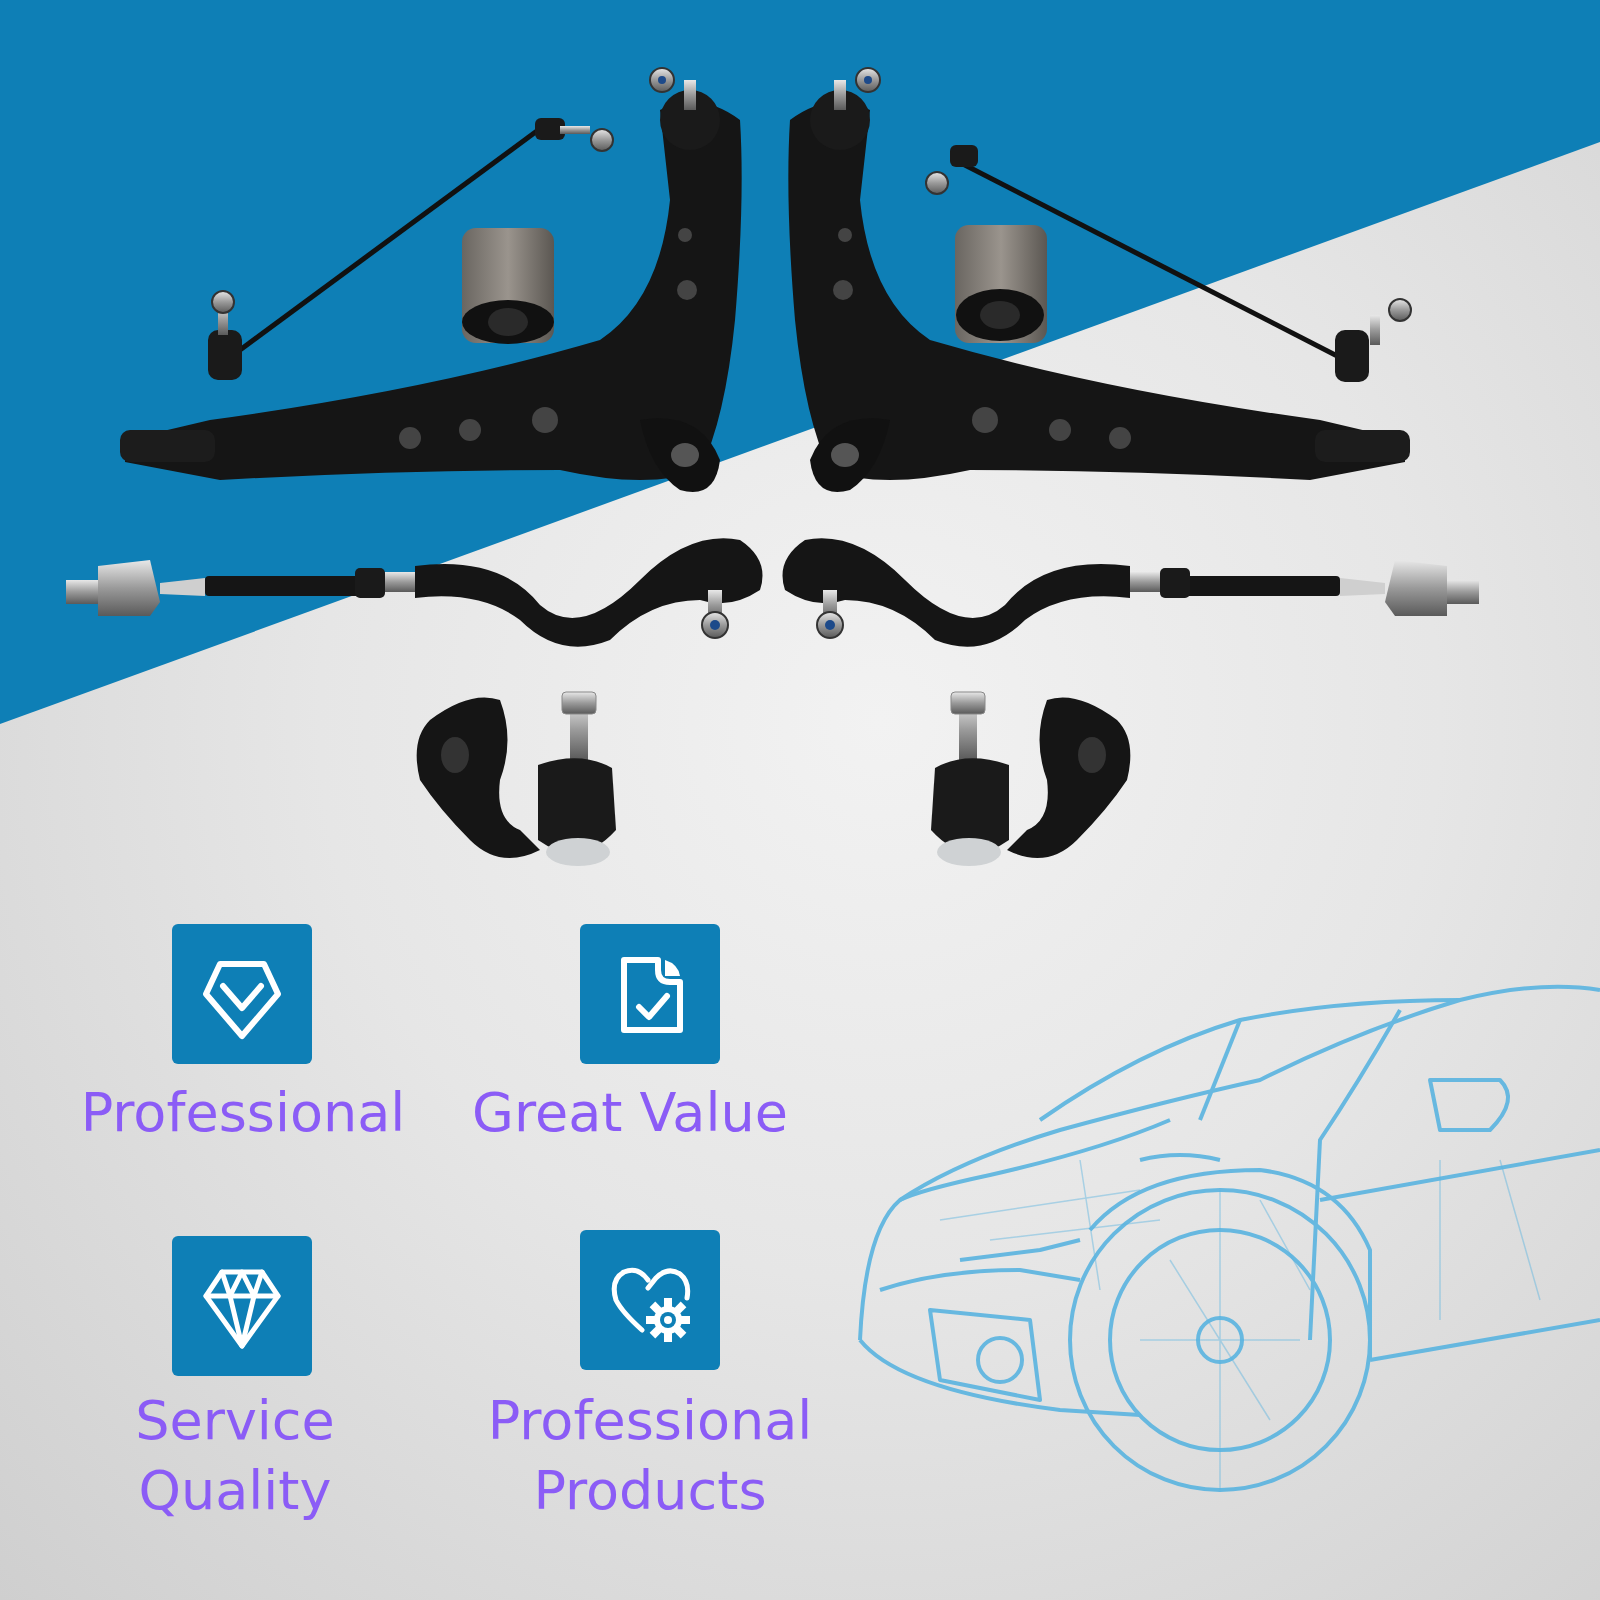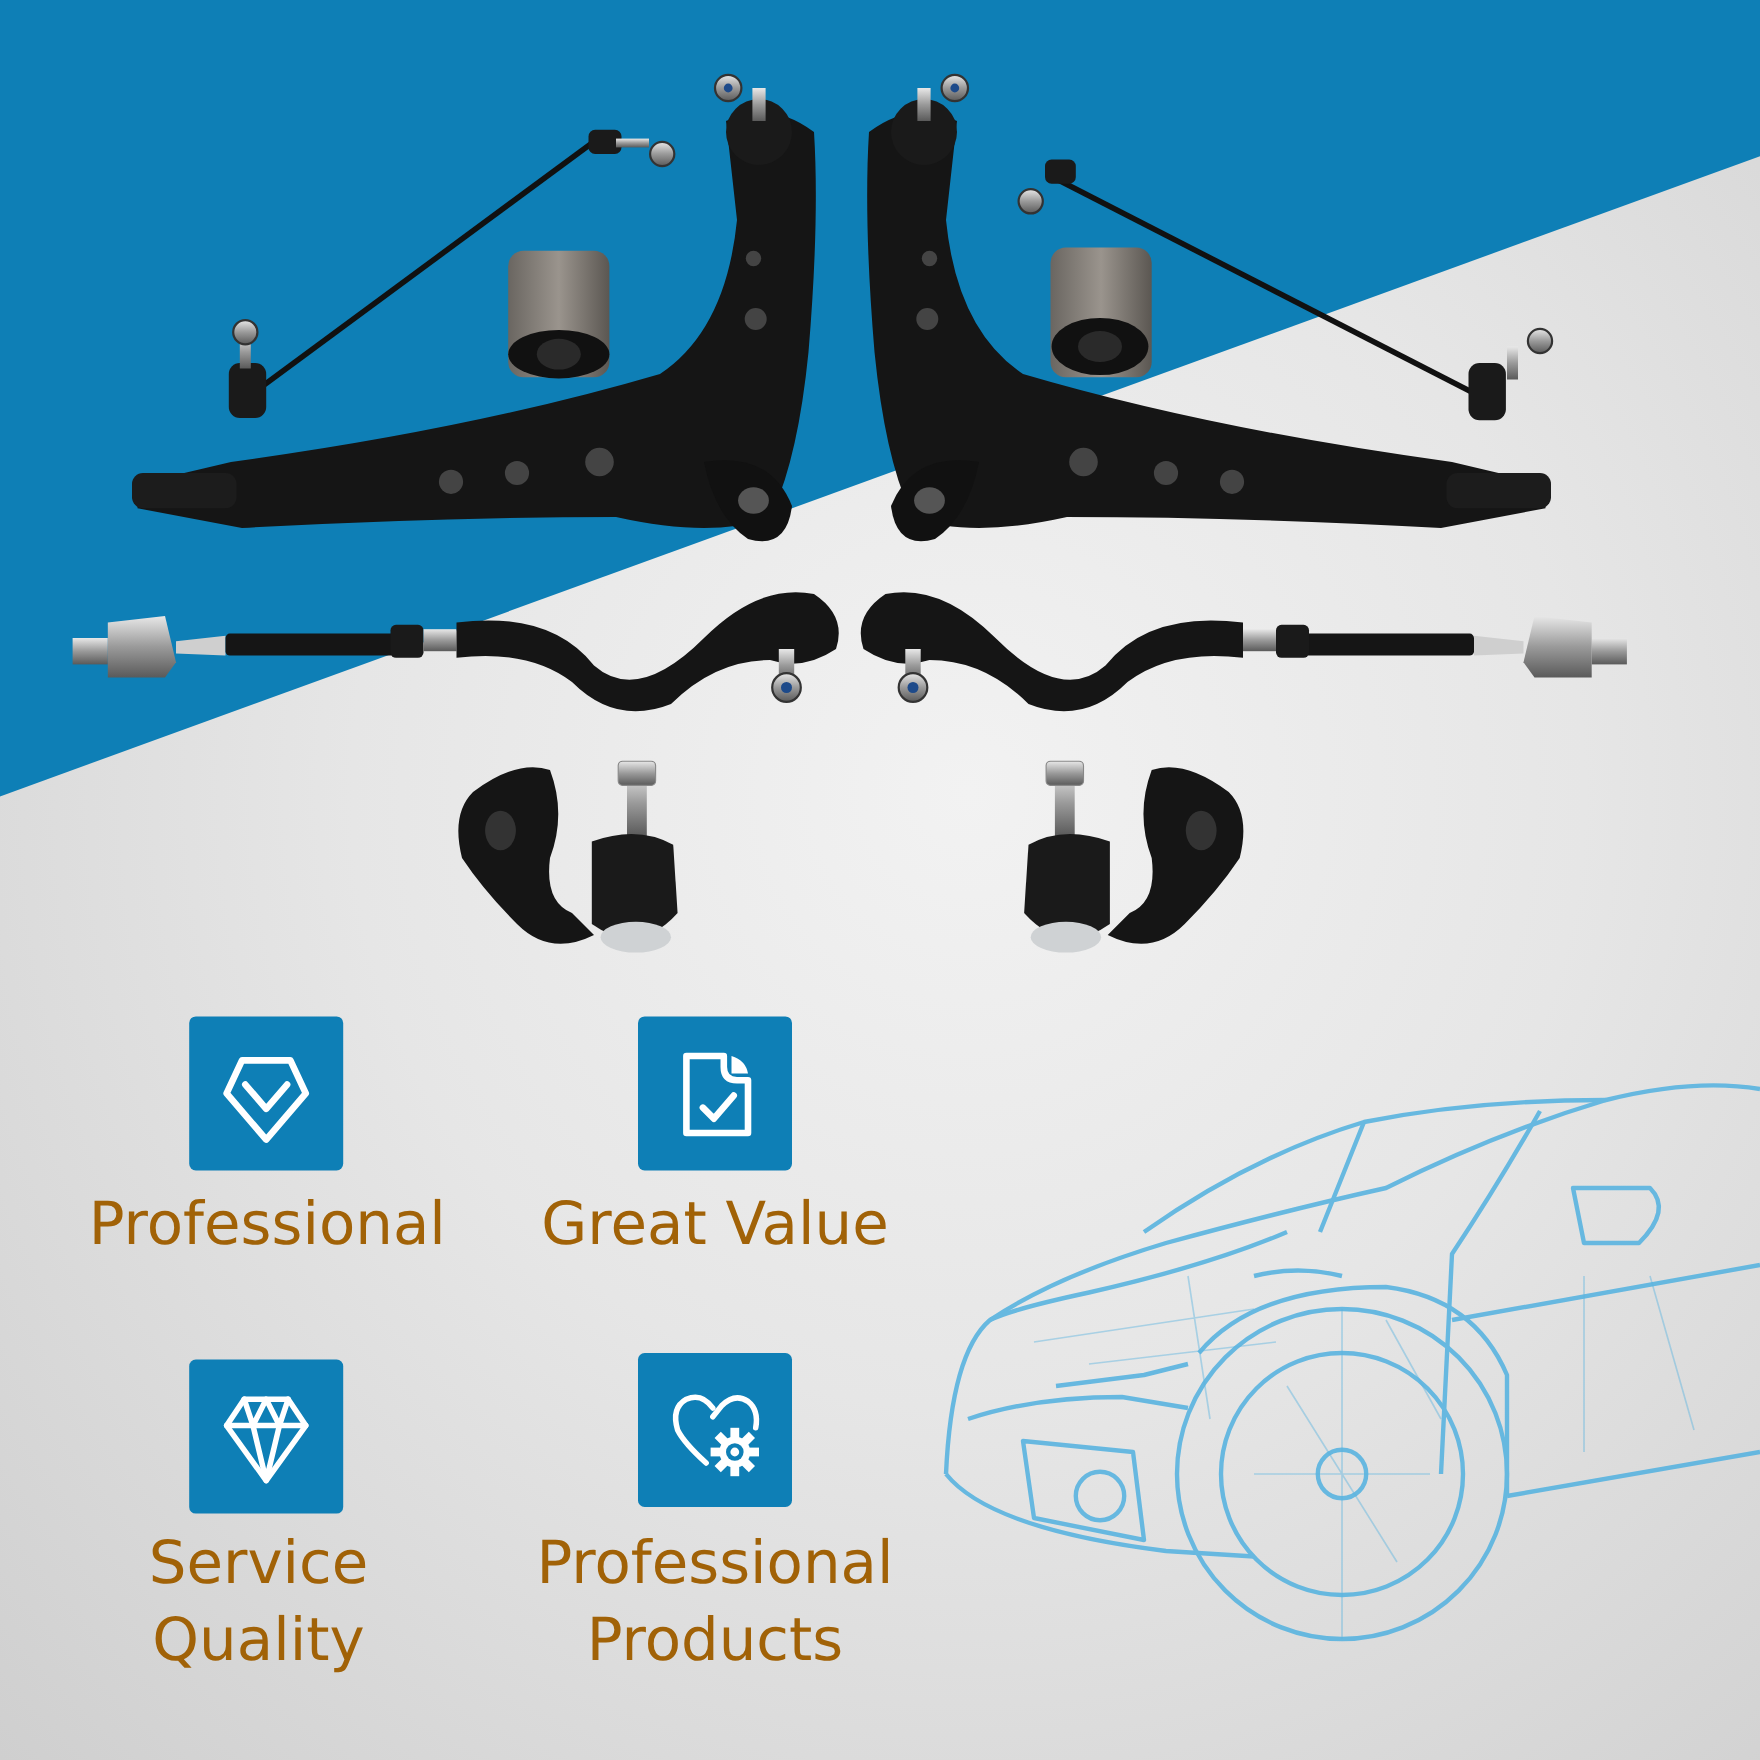--- a/index.html
+++ b/index.html
@@ -12,21 +12,21 @@
   .blue-band { position: absolute; inset: 0; }
   .parts { position: absolute; inset: 0; }
   .features { position: absolute; inset: 0; }
   .feature { position: absolute; text-align: center; }
   .icon-tile {
     position: absolute; width: 140px; height: 140px; border-radius: 6px;
     display: flex; align-items: center; justify-content: center;
   }
   .icon-tile svg { width: 96px; height: 96px; }
   .feature-label {
-    position: absolute; color: #a16207; font-weight: 500;
+    position: absolute; color: #8b5cf6; font-weight: 500;
     font-size: 54px; line-height: 70px; white-space: nowrap;
     font-family: "DejaVu Sans", sans-serif; letter-spacing: 0px;
   }
   .car { position: absolute; left: 840px; top: 960px; width: 760px; height: 560px; }
 </style>
 </head>
 <body>
 
 <div class="stage">
 
@@ -193,21 +193,21 @@
     </div>
 
     <div class="feature">
       <div class="icon-tile" style="left:580px; top:924px; background:#0E7FB6;">
         <svg viewBox="0 0 96 96">
           <path d="M22,14 L56,14 L56,24 Q56,36 68,36 L78,36 L78,84 L22,84 Z" fill="none" stroke="#fff" stroke-width="6" stroke-linejoin="round"></path>
           <path d="M63,14 Q76,18 78,30 L63,30 Z" fill="#fff"></path>
           <path d="M37,61 L47,71 L65,50" fill="none" stroke="#fff" stroke-width="6" stroke-linecap="round" stroke-linejoin="round"></path>
         </svg>
       </div>
-      <div class="feature-label" style="left:468px; top:1078px; width:364px;">Great Value</div>
+      <div class="feature-label" style="left:448px; top:1078px; width:364px;">Great Value</div>
     </div>
 
     <div class="feature">
       <div class="icon-tile" style="left:172px; top:1236px; background:#0E7FB6;">
         <svg viewBox="0 0 96 96">
           <g fill="none" stroke="#fff" stroke-width="5" stroke-linejoin="round" stroke-linecap="round">
             <path d="M28,14 L68,14 L84,38 L48,88 L12,38 Z"></path>
             <path d="M12,38 L84,38"></path>
             <path d="M28,14 L36,38 L48,14 L60,38 L68,14"></path>
             <path d="M36,38 L48,88 L60,38"></path>

